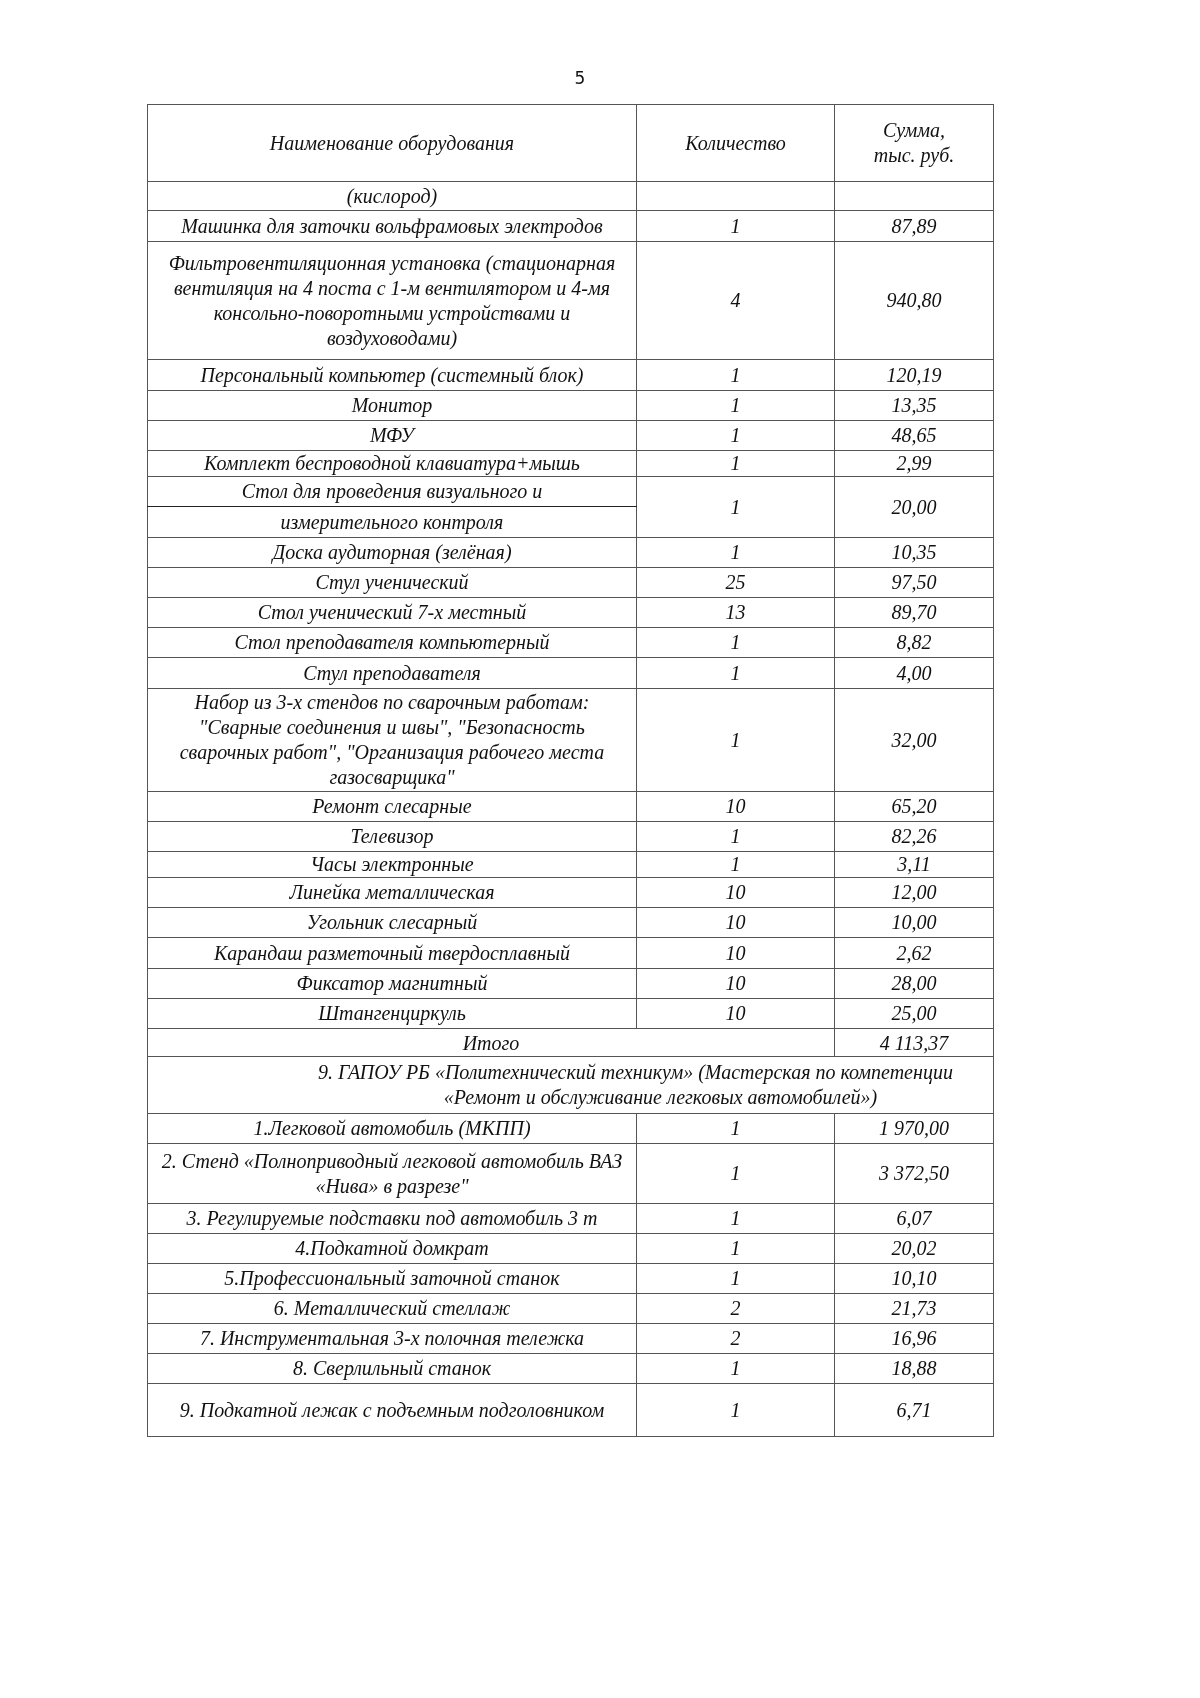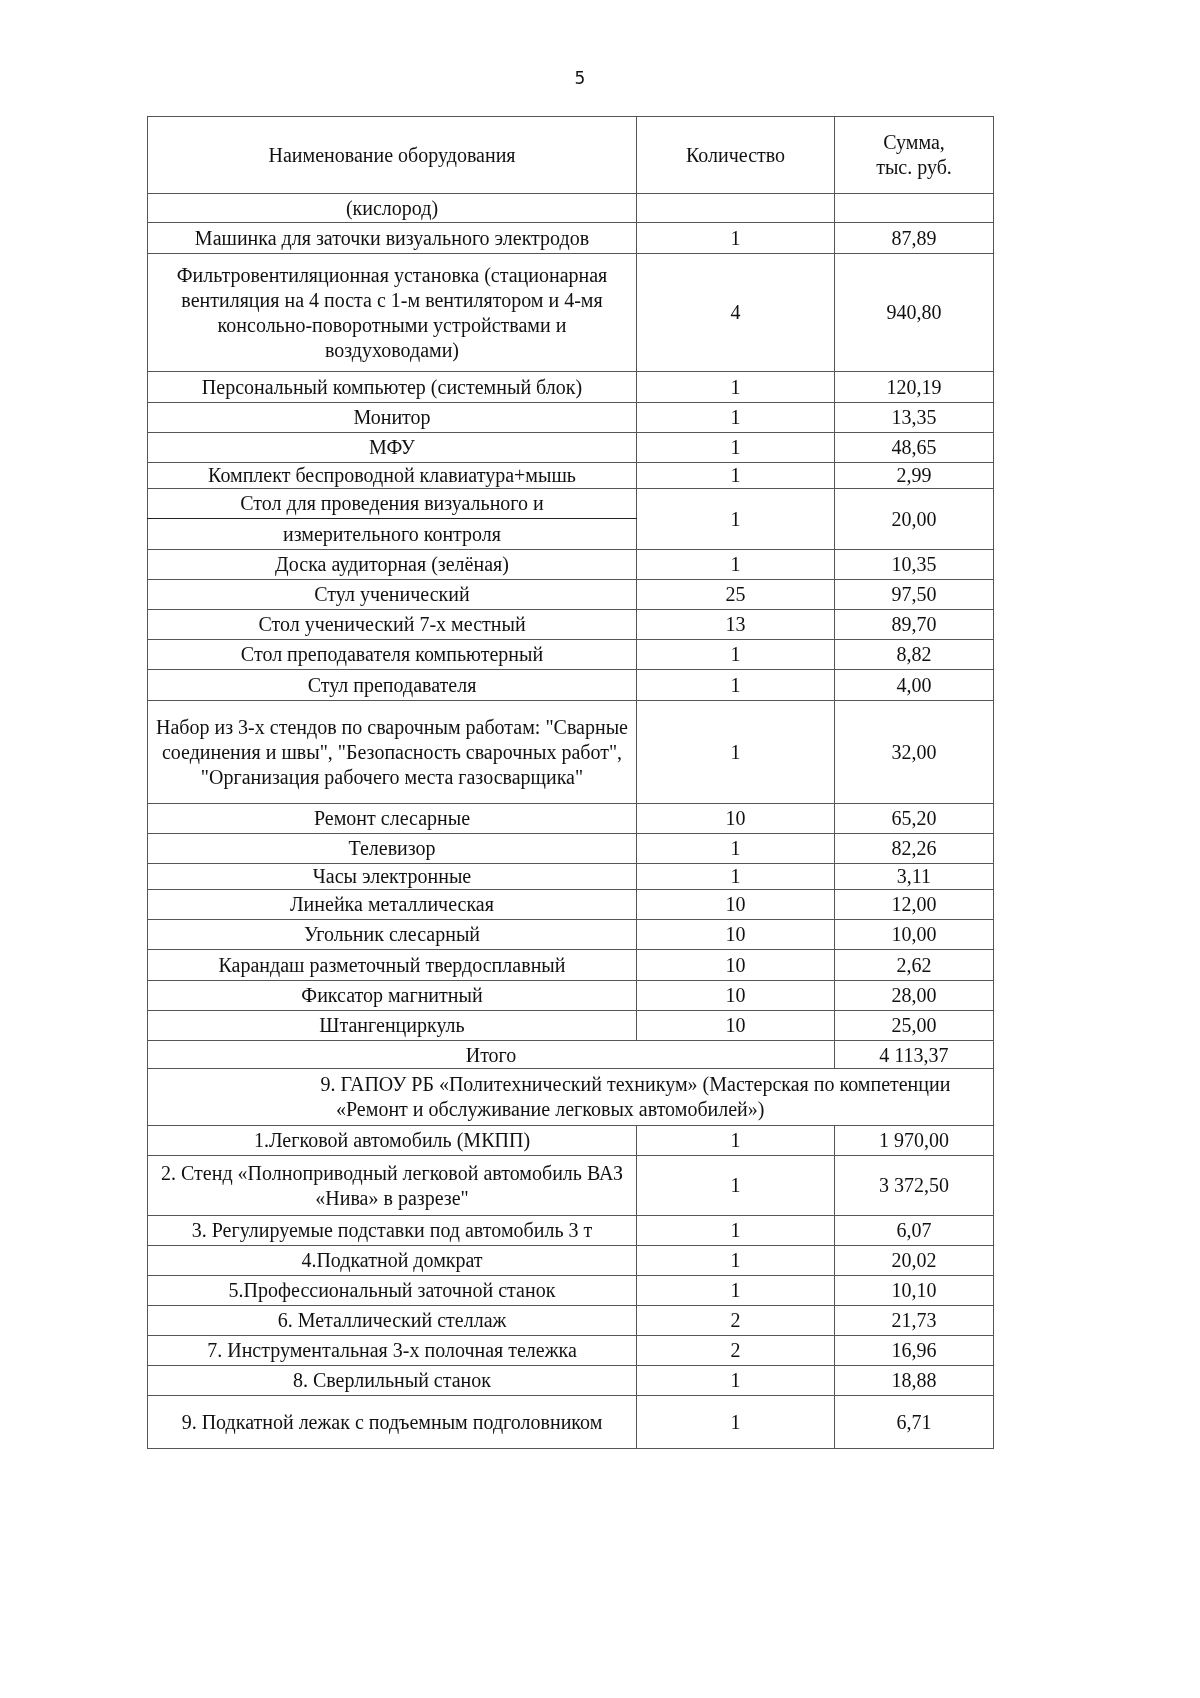--- a/index.html
+++ b/index.html
@@ -1,21 +1,21 @@
 <!DOCTYPE html>
 <html><head>
   <meta charset="utf-8">
   <style>
     html, body { margin: 0; padding: 0; background: #ffffff; }
     body { width: 1200px; height: 1698px; position: relative; overflow: hidden;
            font-family: "Liberation Serif", "DejaVu Serif", serif; color: #111; }
     .page-num { position: absolute; top: 68px; left: 0; width: 1160px; text-align: center;
                 font-family: "DejaVu Sans", "Liberation Sans", sans-serif; font-size: 17px; color: #111; }
-    table { position: absolute; left: 147px; top: 116px; border-collapse: collapse;
-            table-layout: fixed; width: 846px; }
+    table { position: absolute; left: 147px; top: 104px; border-collapse: collapse;
+            table-layout: fixed; width: 846px; font-style: italic; }
     td, th { border: 1.5px solid #555; padding: 0 8px; font-size: 20px; line-height: 25px;
              font-weight: normal; vertical-align: middle; }
     th { text-align: center; }
     td.c, td.r { text-align: center; }
     td.l { text-align: center; }
     col.c1 { width: 489px; }
     col.c2 { width: 198px; }
     col.c3 { width: 159px; }
     .section td { text-align: center; line-height: 25px; padding-left: 120px; }
   </style>
@@ -40,21 +40,21 @@
       </th>
     </tr>
   </thead>
   <tbody id="tbody1">
       <tr style="height: 29px;">
         <td class="l">(кислород)</td>
         <td class="c"></td>
         <td class="r"></td>
       </tr>
       <tr style="height: 31px;">
-        <td class="l">Машинка для заточки визуального электродов</td>
+        <td class="l">Машинка для заточки вольфрамовых электродов</td>
         <td class="c">1</td>
         <td class="r">87,89</td>
       </tr>
       <tr style="height: 118px;">
         <td class="l">Фильтровентиляционная установка (стационарная вентиляция на 4 поста с 1-м вентилятором и 4-мя консольно-поворотными устройствами и воздуховодами)</td>
         <td class="c">4</td>
         <td class="r">940,80</td>
       </tr>
       <tr style="height: 31px;">
         <td class="l">Персональный компьютер (системный блок)</td>
@@ -160,21 +160,21 @@
       </tr>
     </tbody>
   <tbody>
     <tr style="height:28px">
       <td class="l" colspan="2" style="line-height:22px">Итого</td>
       <td class="r" style="line-height:22px">4 113,37</td>
     </tr>
     <tr style="height:57px" class="section">
       <td colspan="3" style="padding-left:8px;text-align:center">
         <span style="display:block;padding-left:130px;text-align:center">9. ГАПОУ РБ «Политехнический техникум» (Мастерская по компетенции</span>
-        <span style="display:block;padding-left:180px;text-align:left">«Ремонт и обслуживание легковых автомобилей»)</span>
+        <span style="display:block;padding-left:180px;text-align:center">«Ремонт и обслуживание легковых автомобилей»)</span>
       </td>
     </tr>
   </tbody>
   <tbody id="tbody3">
       <tr style="height: 30px;">
         <td class="l">1.Легковой автомобиль (МКПП)</td>
         <td class="c">1</td>
         <td class="r">1 970,00</td>
       </tr>
       <tr style="height: 60px;">

